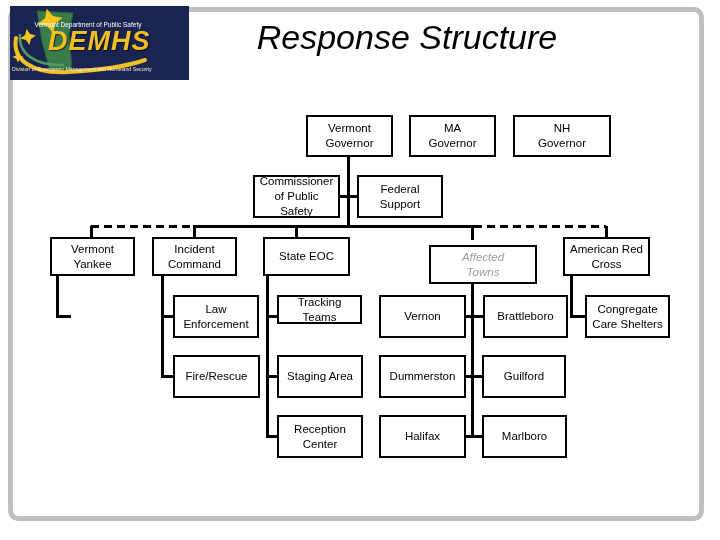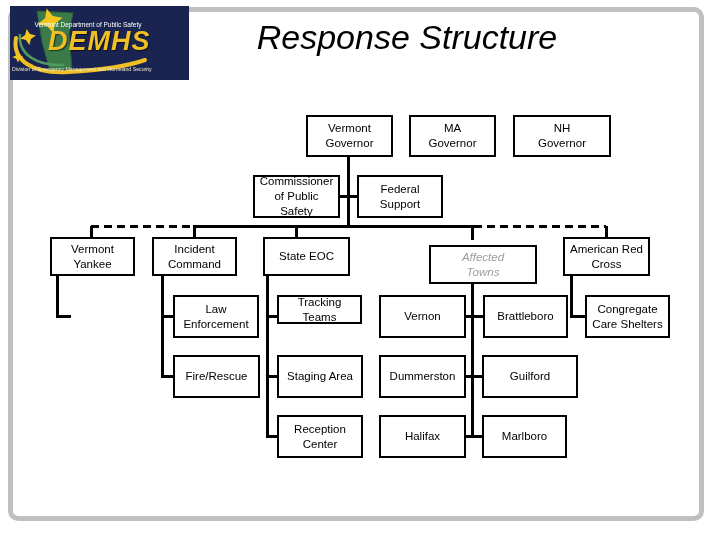--- a/index.html
+++ b/index.html
@@ -112,20 +112,20 @@
   <div class="node" style="left:277px;top:295px;width:85px;height:29px">Tracking
 Teams</div>
   <div class="node" style="left:379px;top:295px;width:87px;height:43px">Vernon</div>
   <div class="node" style="left:483px;top:295px;width:85px;height:43px">Brattleboro</div>
   <div class="node" style="left:585px;top:295px;width:85px;height:43px">Congregate
 Care Shelters</div>
 
   <div class="node" style="left:173px;top:355px;width:87px;height:43px">Fire/Rescue</div>
   <div class="node" style="left:277px;top:355px;width:86px;height:43px">Staging Area</div>
   <div class="node" style="left:379px;top:355px;width:87px;height:43px">Dummerston</div>
-  <div class="node" style="left:482px;top:355px;width:96px;height:43px">Guilford</div>
+  <div class="node" style="left:482px;top:355px;width:84px;height:43px">Guilford</div>
 
   <div class="node" style="left:277px;top:415px;width:86px;height:43px">Reception
 Center</div>
   <div class="node" style="left:379px;top:415px;width:87px;height:43px">Halifax</div>
   <div class="node" style="left:482px;top:415px;width:85px;height:43px">Marlboro</div>
 
 </div>
 
 </body></html>

